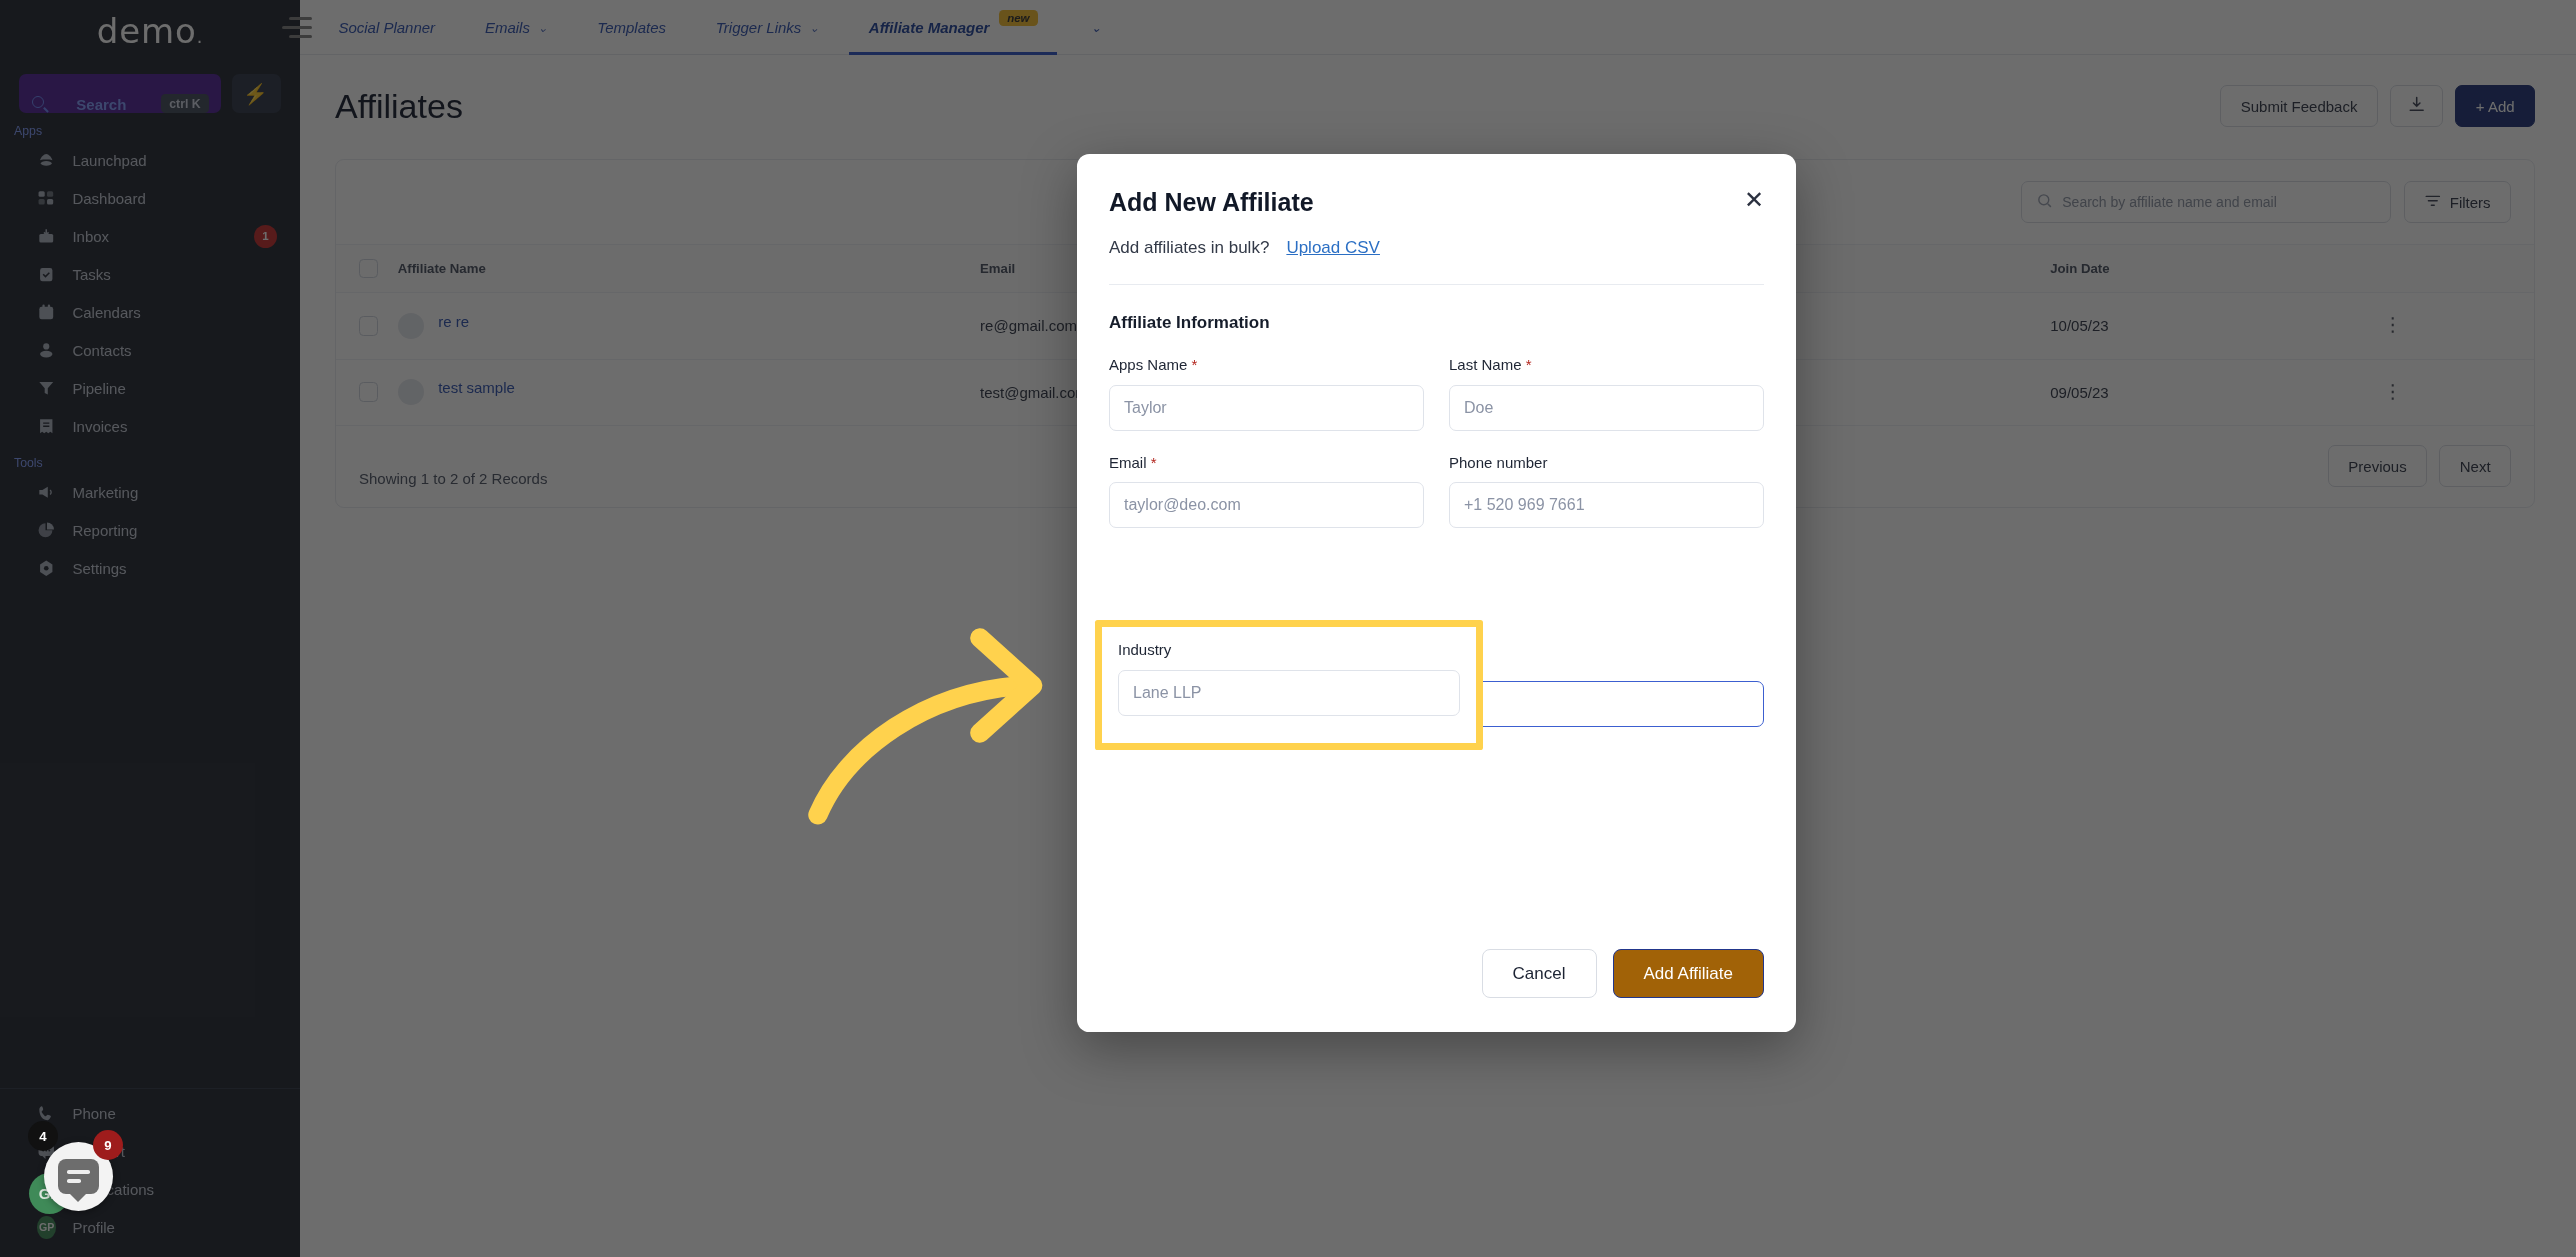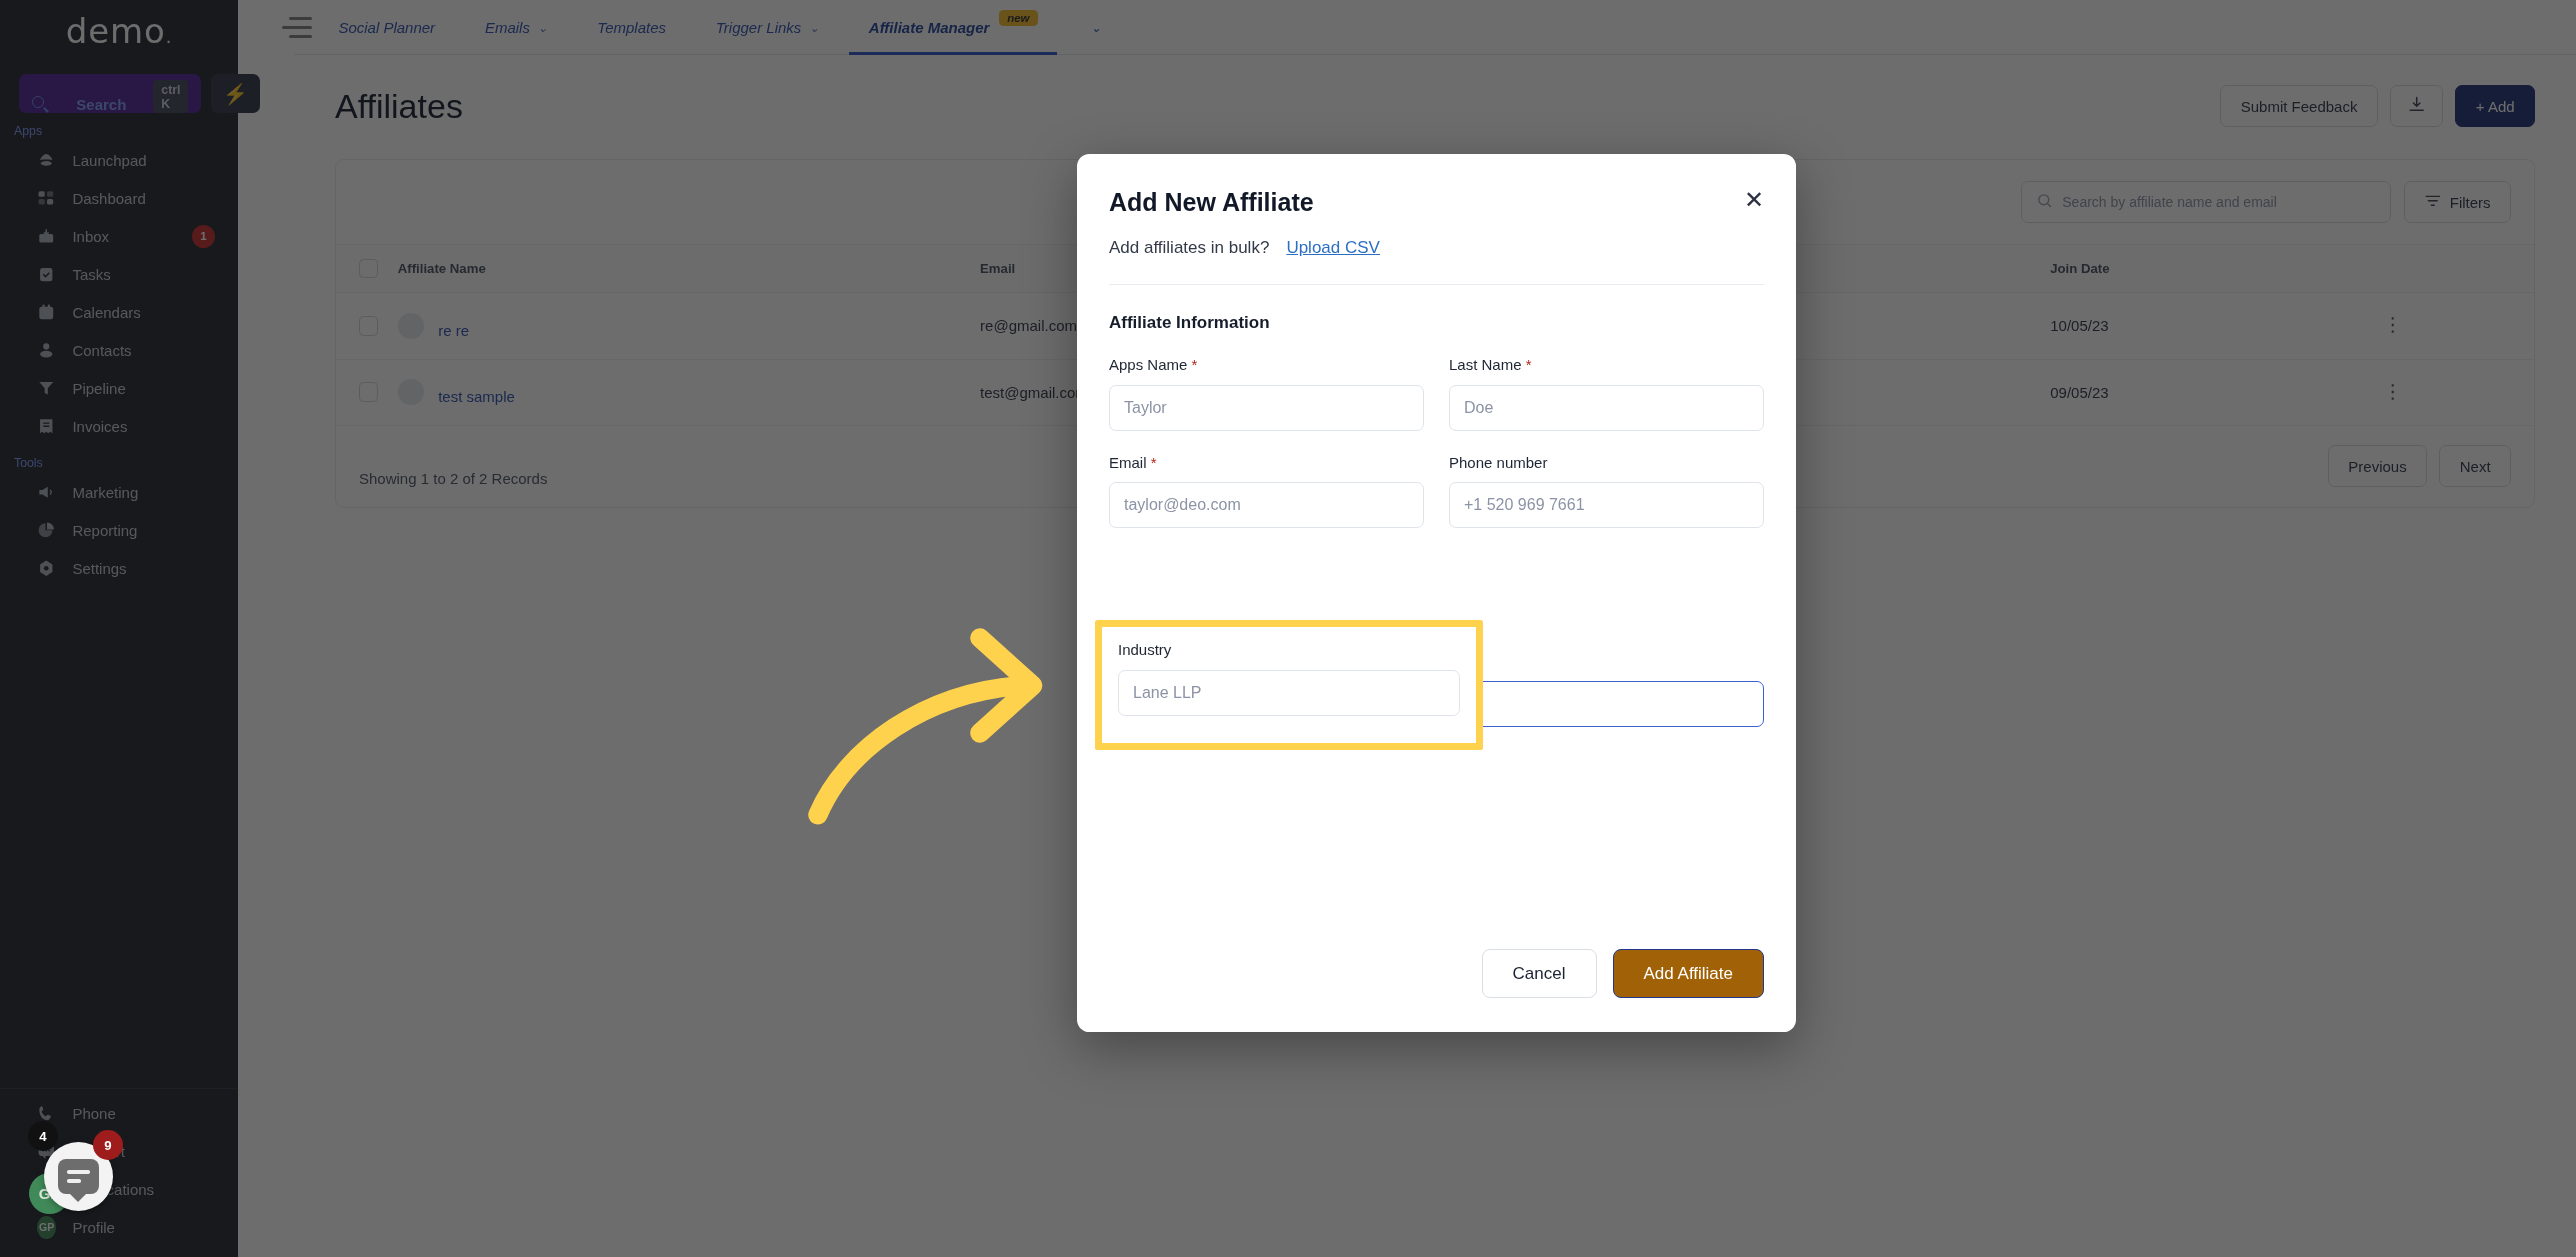--- a/index.html
+++ b/index.html
@@ -7,21 +7,21 @@
     width: 2576px; height: 1257px;
     overflow: hidden;
     font-family: "Liberation Sans", sans-serif;
     background: #ffffff;
   }
   #root { position: relative; width: 2576px; height: 1257px; }
 
   
   .sidebar {
     position: absolute; left: 0; top: 0;
-    width: 238px; height: 1257px;
+    width: 300px; height: 1257px;
     background: #1e232e;
     display: flex; flex-direction: column;
     z-index: 5;
   }
   .sb-logo-row {
     height: 62px; display: flex; align-items: center;
     justify-content: center; position: relative;
   }
   .sb-logo {
     font-size: 34px; font-weight: 400; color: #ffffff;
@@ -185,21 +185,21 @@
     padding: 14px 8.8px; border-top: 0.9px solid #eceff4; border-bottom: 0.9px solid #eceff4;
     background: #fbfbfc;
   }
   tbody td {
     padding: 19.4px 8.8px; font-size: 15px; color: #2d3444;
     border-bottom: 0.9px solid #eceff4;
   }
   .cb { width: 19.4px; height: 19.4px; border: 0.9px solid #cdd3dd; border-radius: 4.4px; display:block; }
   .th-cb { width: 53px; padding-left: 23px; }
   .td-cb { padding-left: 23px; }
-  .name-cell { display:flex; align-items:flex-end; gap: 14px; }
+  .name-cell { display:flex; align-items:flex-start; gap: 14px; }
   .row-avatar { width: 26.4px; height: 26.4px; border-radius: 50%; background:#e3e6ec; }
   .link-name { color: #2b4fb0; }
   .dots { letter-spacing: 0; font-size: 19.4px; color:#4a4f5c; line-height: .6; }
   .card-foot {
     display:flex; align-items:flex-end; justify-content:space-between;
     padding: 19.4px 23px; font-size: 15px; color:#4a5263;
   }
   .pager { display:flex; gap: 12.3px; }
 
   

